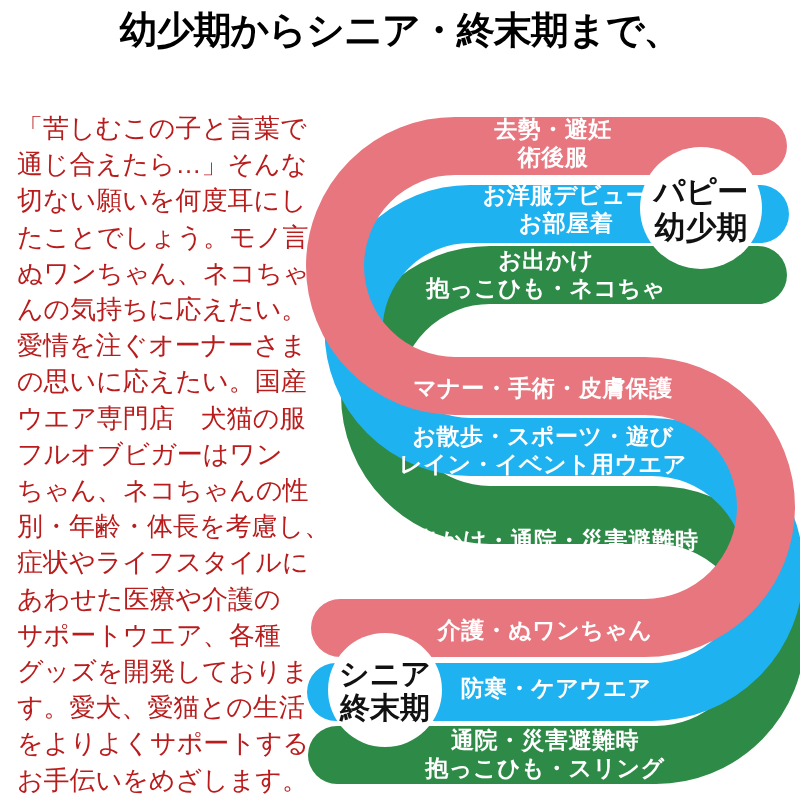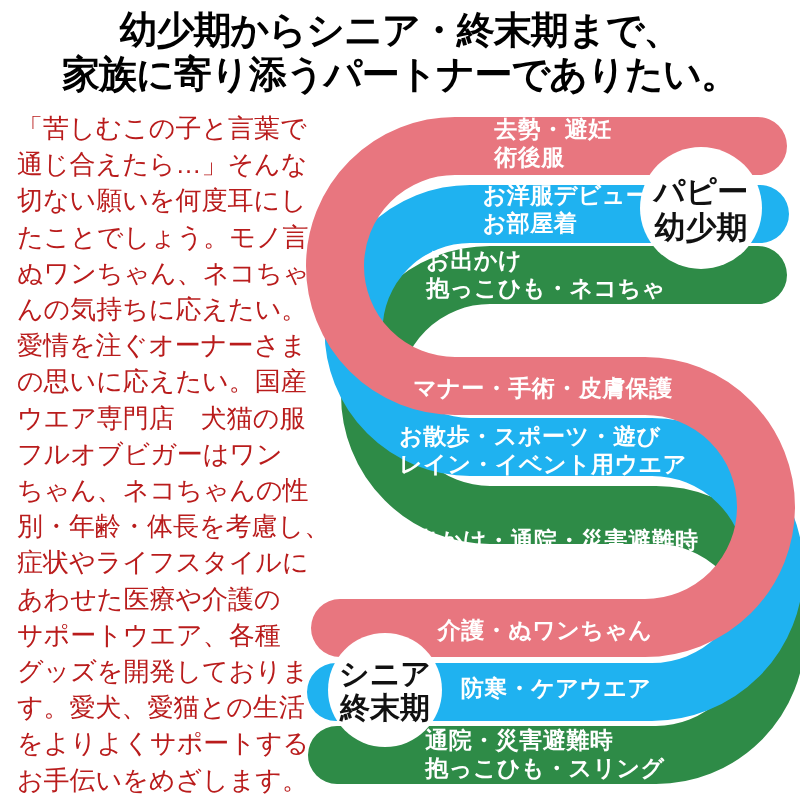--- a/index.html
+++ b/index.html
@@ -16,33 +16,33 @@
   }
   .intro{
     position:absolute;left:17px;top:110px;width:292px;
     color:#b91c1c;font-size:26px;line-height:36.2px;
     font-weight:500;white-space:pre;letter-spacing:0px;
   }
   .diagram-svg{position:absolute;left:0;top:0;}
   .band-label{
     position:absolute;transform:translate(-50%,-50%);
     color:#ffffff;font-weight:bold;font-size:23px;line-height:28px;
-    white-space:pre;letter-spacing:0.5px;
+    text-align:center;white-space:pre;letter-spacing:0.5px;
   }
   .stage-label{
     position:absolute;transform:translate(-50%,-50%);
     color:#111111;font-weight:900;text-align:center;white-space:pre;
   }
   .stage-label.puppy{font-size:31px;line-height:36px;}
   .stage-label.senior{font-size:30px;line-height:34px;}
 </style>
 </head>
 <body>
 
-<div class="title"><span>幼少期からシニア・終末期まで、</span><br><span>家族に寄り添うパートナーでありたい。</span></div>
+<div class="title"><span>幼少期からシニア・終末期まで、</span><br></div>
 
 <div class="intro">「苦しむこの子と言葉で
 通じ合えたら…」そんな
 切ない願いを何度耳にし
 たことでしょう。モノ言わ
 ぬワンちゃん、ネコちゃ
 んの気持ちに応えたい。
 愛情を注ぐオーナーさま
 の思いに応えたい。国産
 ウエア専門店　犬猫の服

